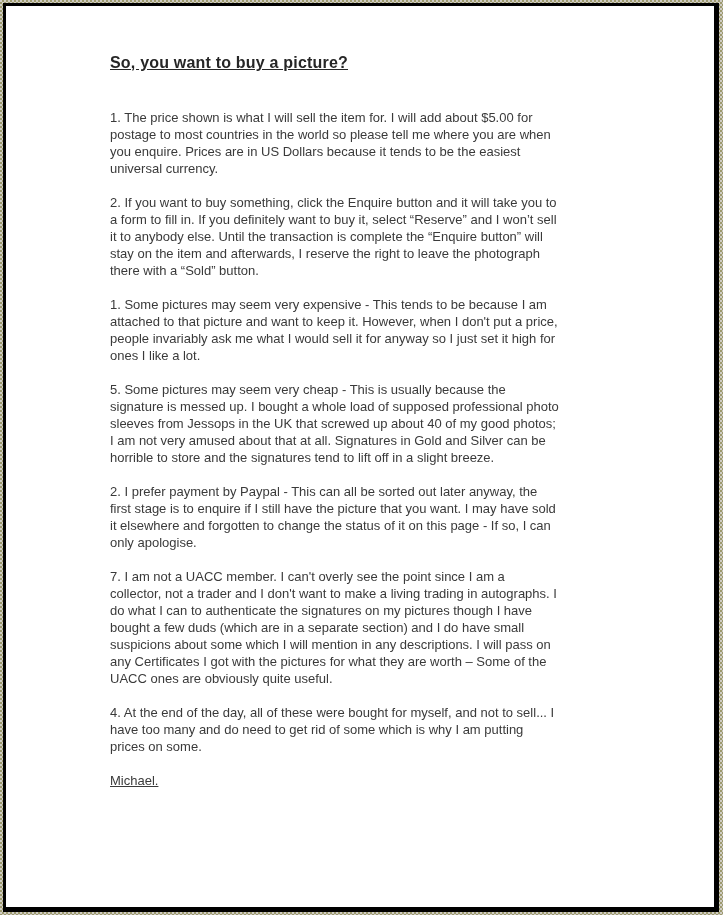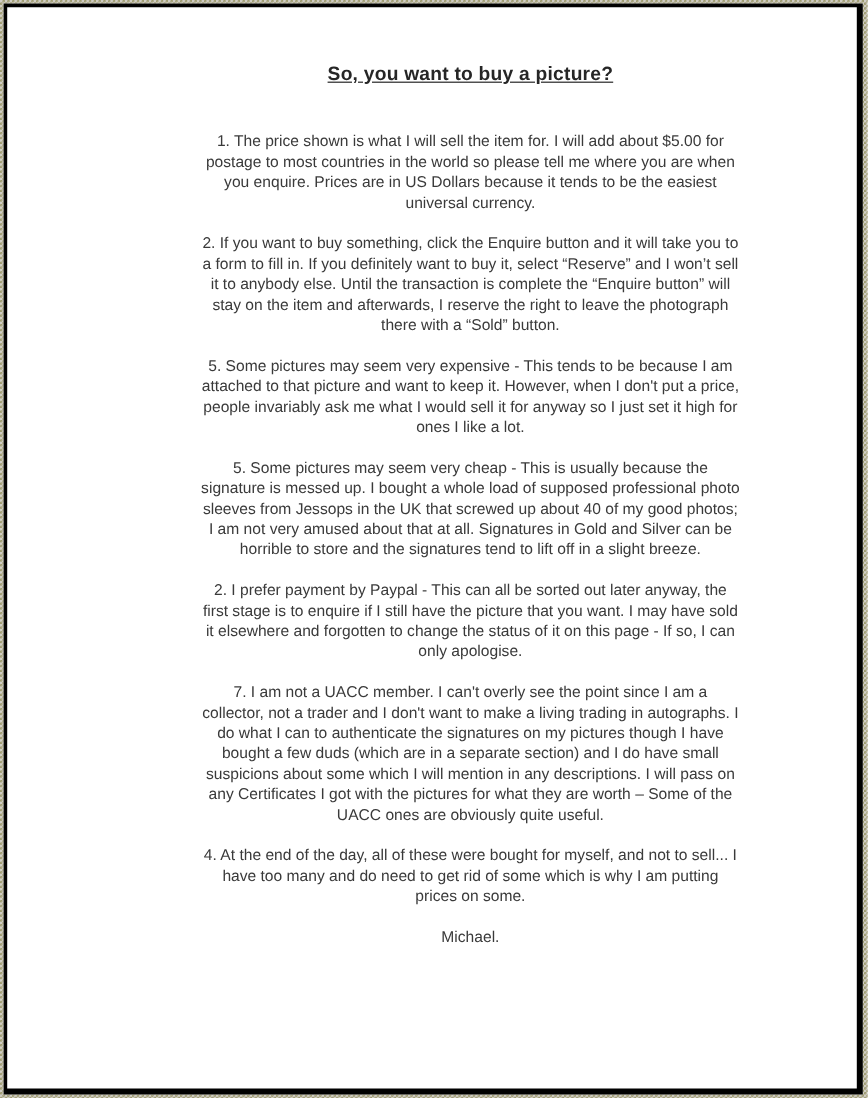--- a/index.html
+++ b/index.html
@@ -32,40 +32,40 @@
     top: 3px;
     right: 4px;
     bottom: 3px;
     background: var(--page-background);
     border: 3px solid var(--page-border);
     border-right-width: 5px;
     border-bottom-width: 5px;
   }
   .content {
     padding: 48px 40px 0 104px;
-    text-align: center;
   }
   .doc-title {
     font-size: 16px;
     line-height: 17px;
     font-weight: bold;
     text-decoration: underline;
     color: var(--title-text);
     margin: 0 0 38px 0;
     letter-spacing: 0.2px;
   }
   .para {
     font-size: 13px;
     line-height: 17px;
     color: var(--body-text);
     white-space: pre-line;
     margin: 0 0 17px 0;
   }
   .signature {
     margin-top: 12px;
+    text-decoration: underline;
   }
 </style>
 </head>
 <body>
 
 <div class="page">
   <div class="content">
     <h1 class="doc-title">So, you want to buy a picture?</h1>
 
     <p class="para">1. The price shown is what I will sell the item for. I will add about $5.00 for
@@ -73,21 +73,21 @@
 you enquire. Prices are in US Dollars because it tends to be the easiest
 universal currency.</p>
 
     <p class="para">2. If you want to buy something, click the Enquire button and it will take you to
 a form to fill in. If you definitely want to buy it, select “Reserve” and I won’t sell
 it to anybody else. Until the transaction is complete the “Enquire button” will
 stay on the item and afterwards, I reserve the right to leave the photograph
 there with a “Sold” button.</p>
 
 
-    <p class="para">5. Some pictures may seem very expensive - This tends to be because I am
+    <p class="para">1. Some pictures may seem very expensive - This tends to be because I am
 attached to that picture and want to keep it. However, when I don't put a price,
 people invariably ask me what I would sell it for anyway so I just set it high for
 ones I like a lot.</p>
 
     <p class="para">5. Some pictures may seem very cheap - This is usually because the
 signature is messed up. I bought a whole load of supposed professional photo
 sleeves from Jessops in the UK that screwed up about 40 of my good photos;
 I am not very amused about that at all. Signatures in Gold and Silver can be
 horrible to store and the signatures tend to lift off in a slight breeze.</p>
 

